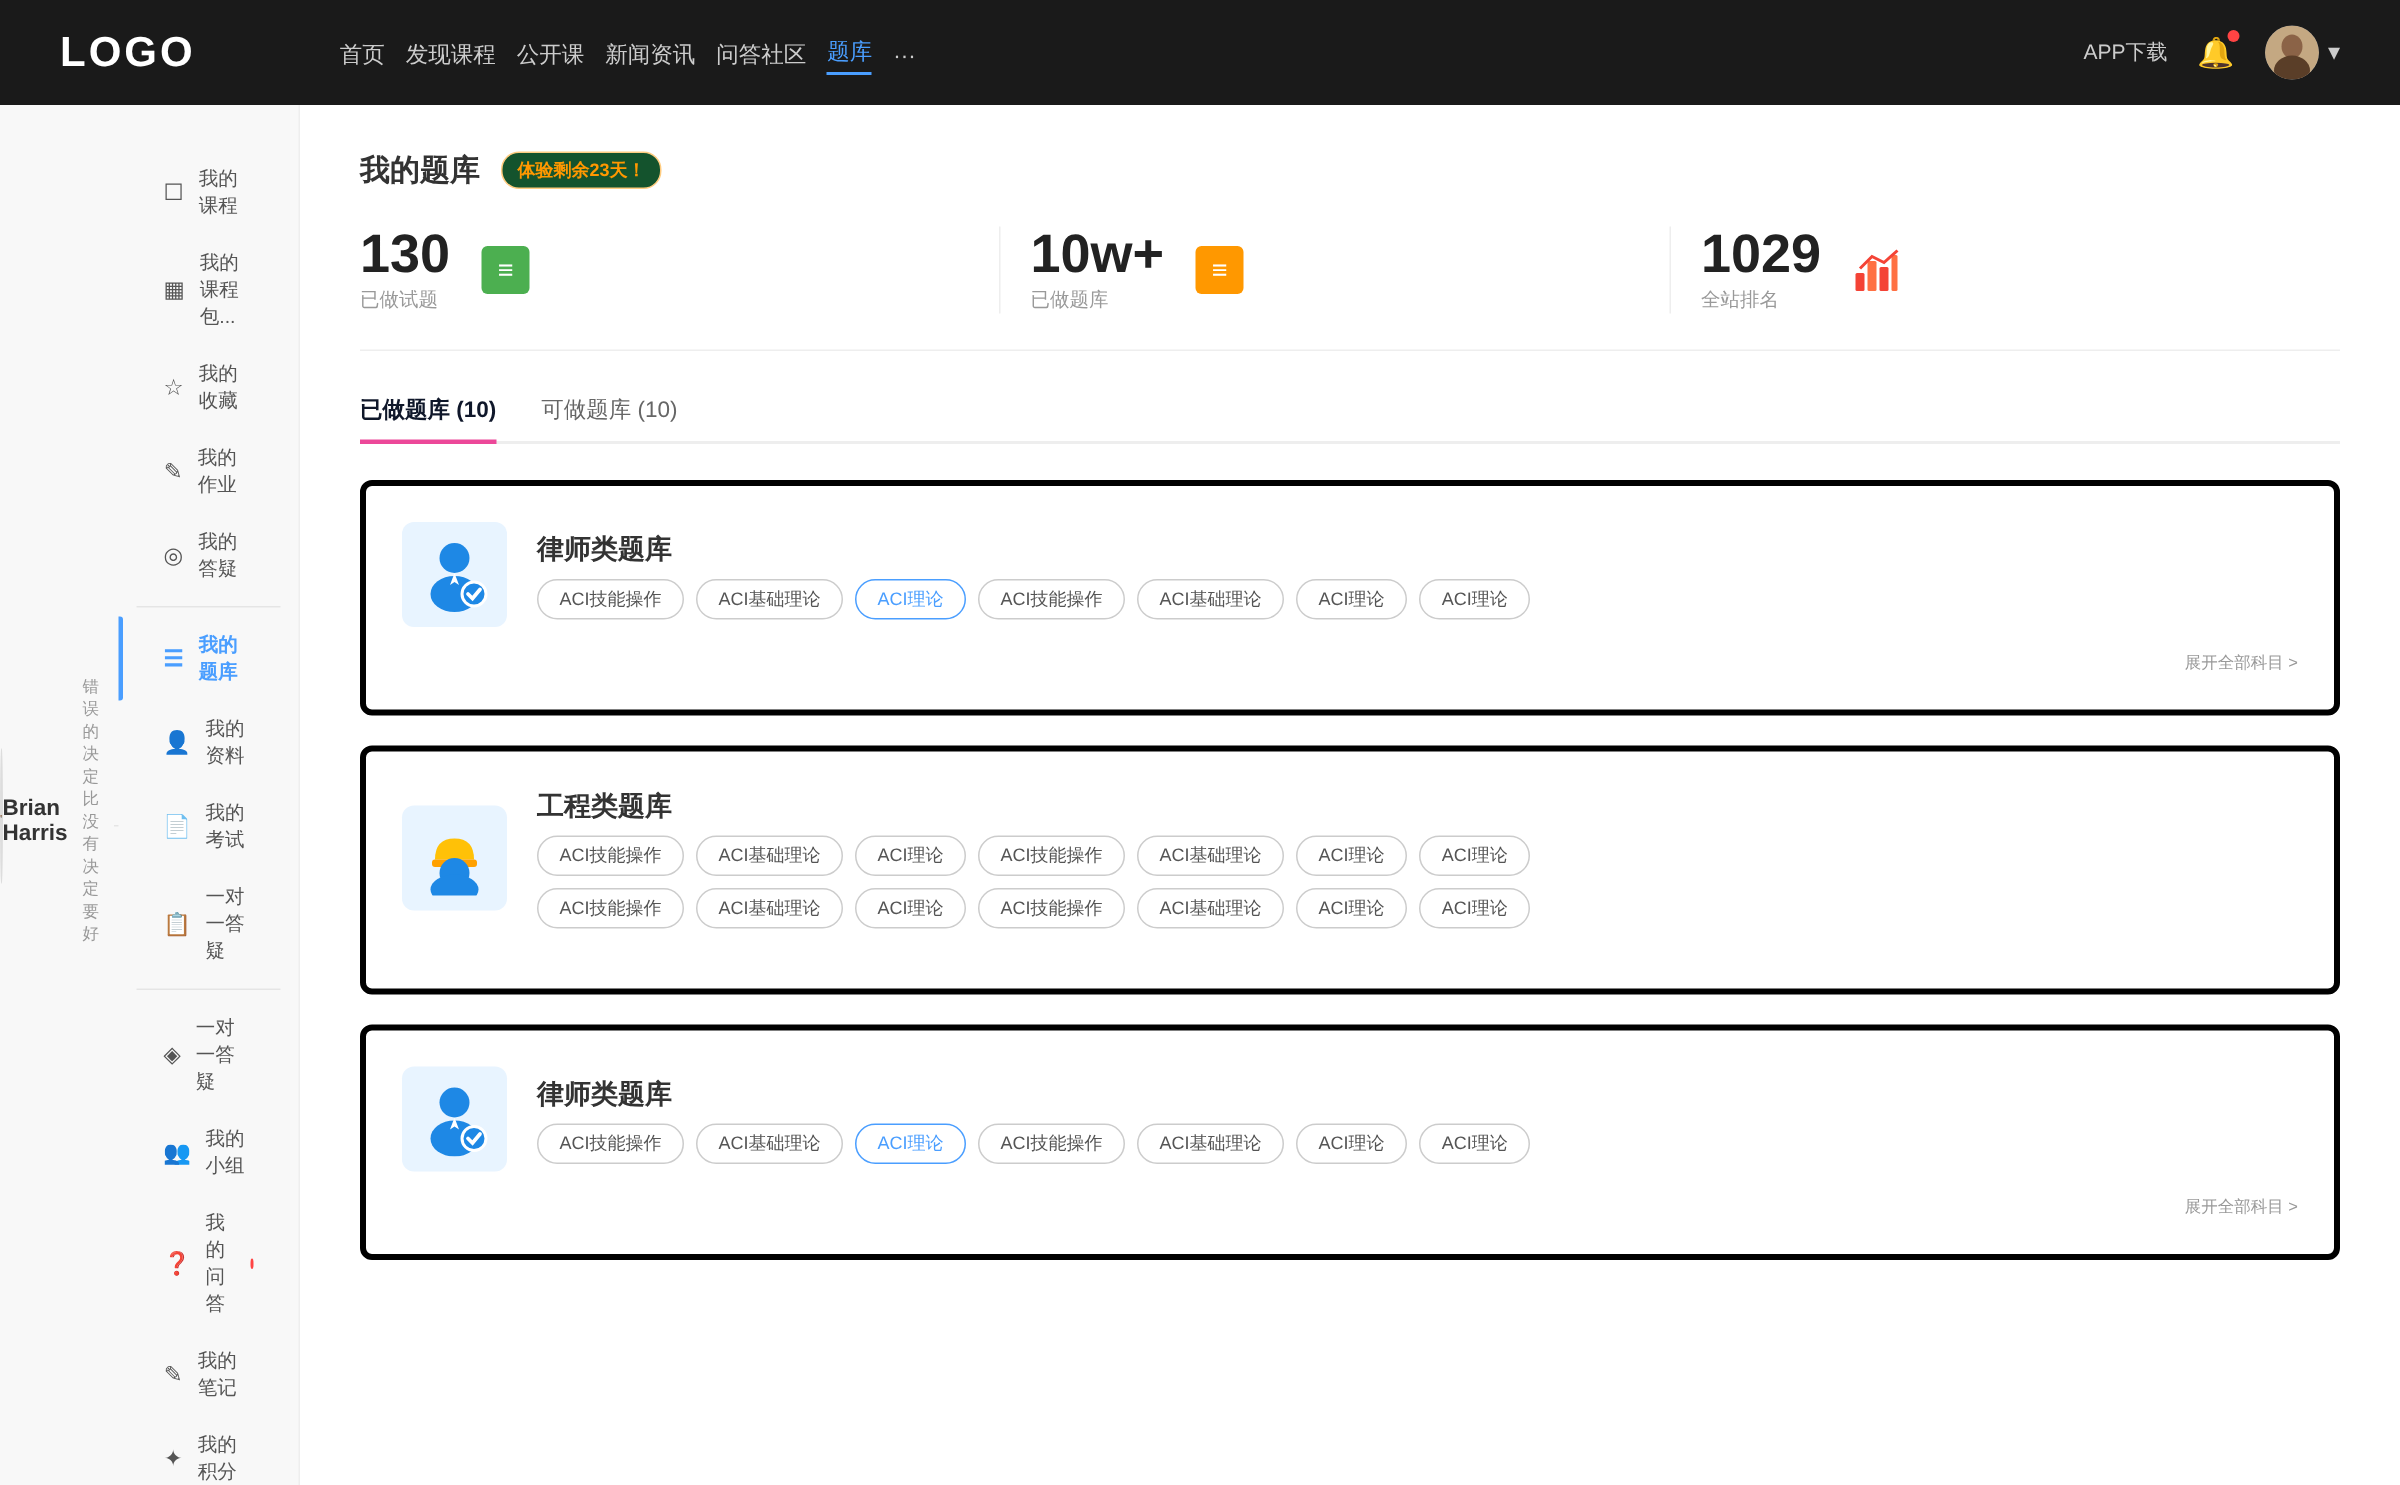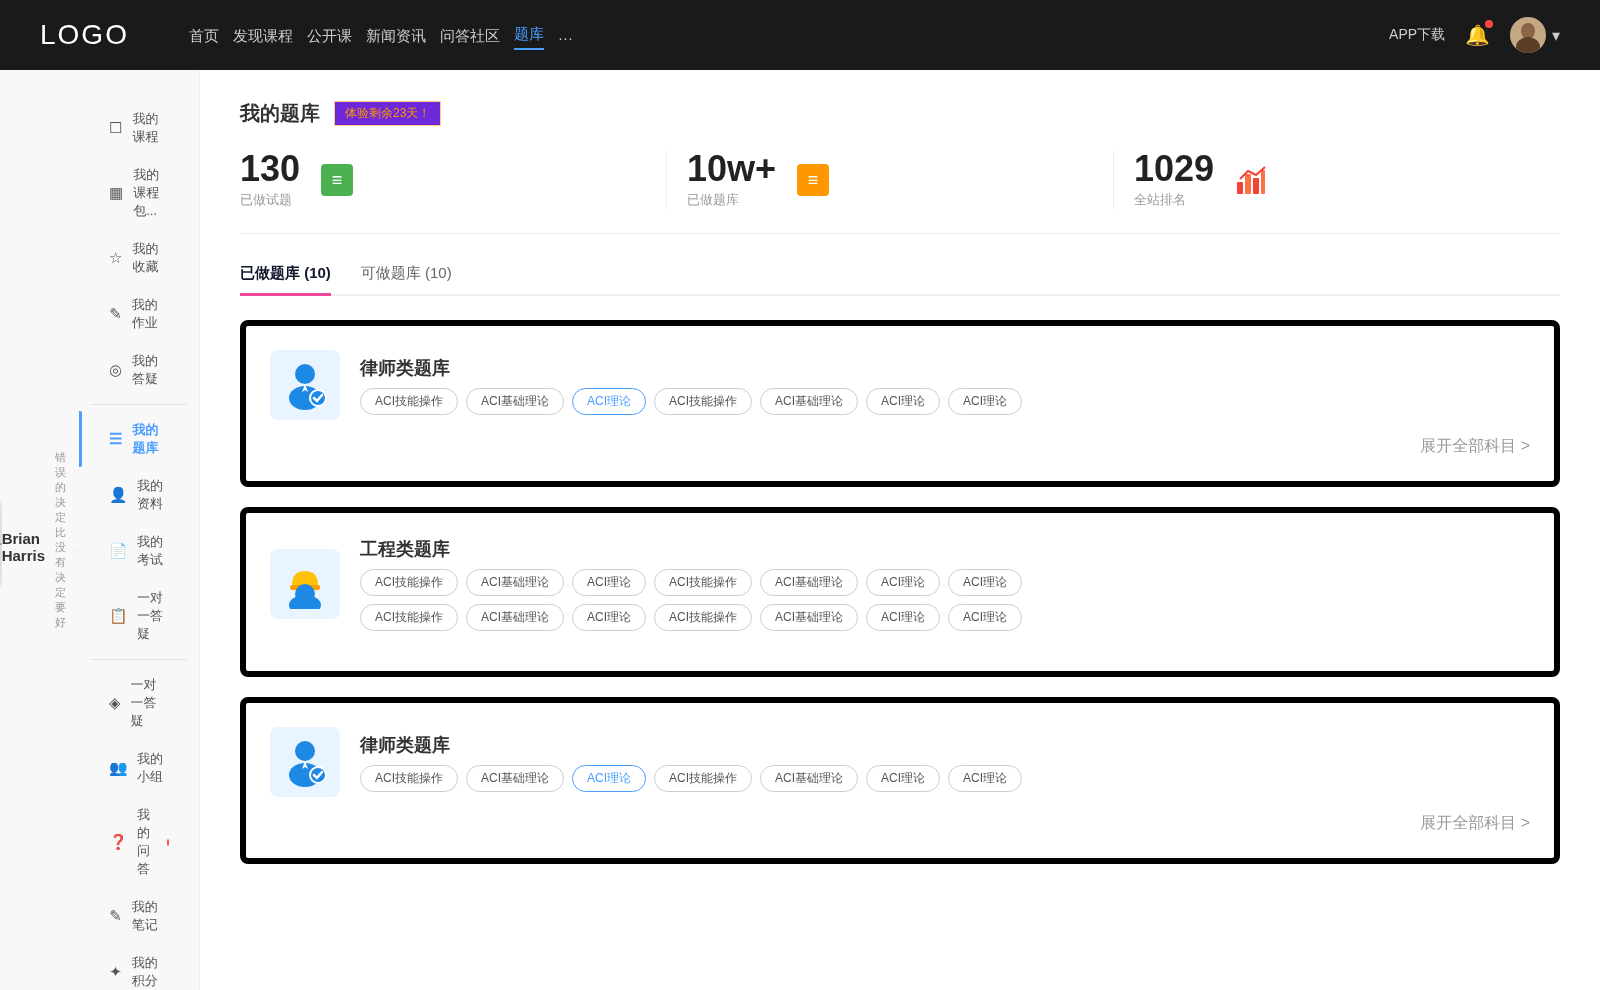--- a/index.html
+++ b/index.html
@@ -12,23 +12,23 @@
       display: flex;
       align-items: center;
       padding: 0 40px;
       position: fixed;
       top: 0; left: 0; right: 0;
       z-index: 100;
     }
     .navbar-logo {
       color: white;
       font-size: 28px;
-      font-weight: normal;
+      font-weight: bold;
       letter-spacing: 2px;
-      margin-right: 60px;
+      margin-right: 96px;
     }
     .navbar-nav {
       display: flex;
       align-items: flex-end;
       gap: 14px;
       flex: 1;
     }
     .nav-item {
       color: #ccc;
       font-size: 15px;
@@ -175,26 +175,27 @@
       align-items: center;
       gap: 14px;
       margin-bottom: 24px;
     }
     .page-title {
       font-size: 20px;
       font-weight: 600;
       color: #333;
     }
     .trial-badge {
-      background: #6d28d9;
+      background: #14532d;
       border: 1px solid #ffcc80;
       color: #ff9800;
       font-size: 12px;
       padding: 3px 10px;
-      border-radius: 0;
+      border-radius: 12px;
+      font-weight: bold;
     }
 
     
     .stats-row {
       display: flex;
       gap: 0;
       margin-bottom: 30px;
       border-bottom: 1px solid #eee;
       padding-bottom: 24px;
     }
@@ -245,21 +246,21 @@
       margin-bottom: -2px;
     }
     .tab-item.active {
       color: #0f172a;
       border-bottom: 3px solid #ec4899;
       font-weight: 700;
     }
 
     
     .bank-card {
-      border: 6px solid #000000;
+      border: 4px solid #000000;
       border-radius: 8px;
       padding: 24px;
       margin-bottom: 20px;
     }
     .bank-card-header {
       display: flex;
       align-items: center;
       gap: 20px;
       margin-bottom: 16px;
     }
@@ -291,21 +292,21 @@
       cursor: pointer;
       background: #fff;
     }
     .tag.active-tag {
       border-color: #4a9eff;
       color: #4a9eff;
       background: #fff;
     }
     .expand-link {
       text-align: right;
-      font-size: 16px;
+      font-size: 11px;
       color: #999;
       margin-top: 10px;
       cursor: pointer;
     }
 
     
     .person-icon-svg { width: 50px; height: 50px; }
     .helmet-icon-svg { width: 50px; height: 50px; }
 
     

